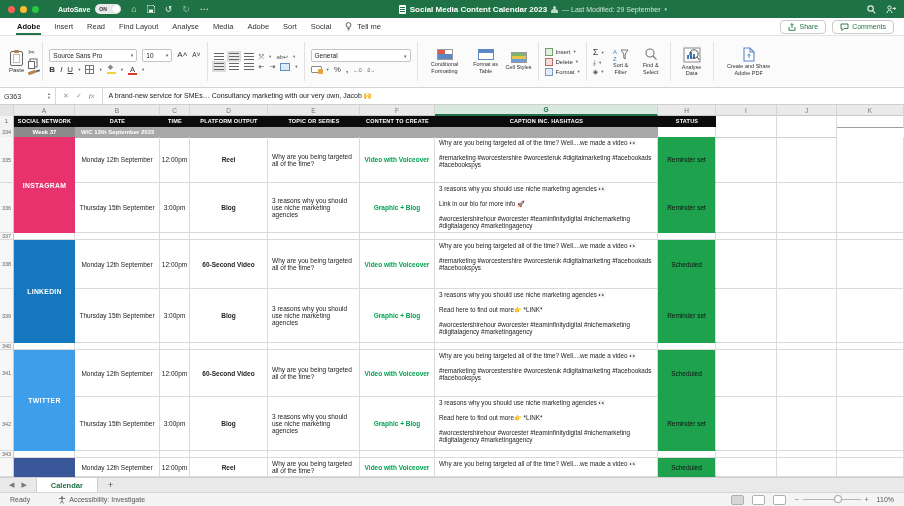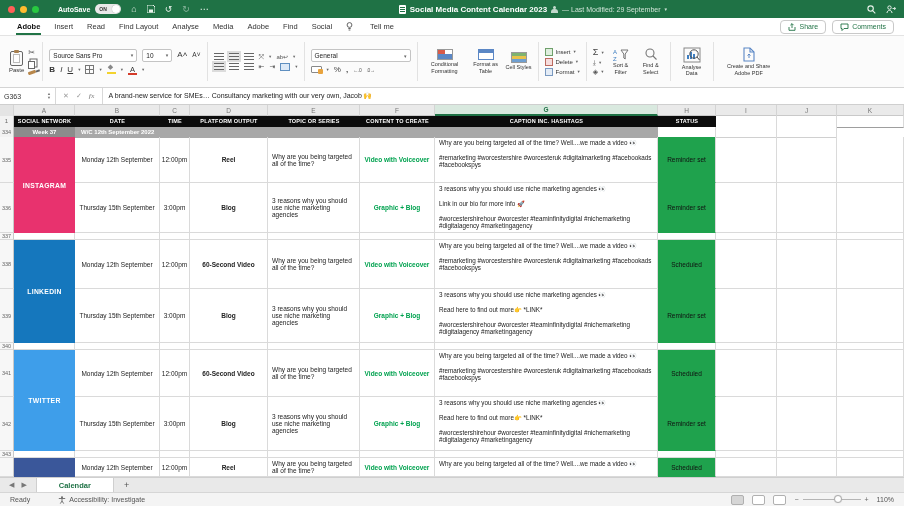--- a/index.html
+++ b/index.html
@@ -25,21 +25,21 @@
   .person-ic:before{content:"";position:absolute;left:2px;top:0;width:3px;height:3px;border-radius:50%;background:#dfece4;}
   .person-ic:after{content:"";position:absolute;left:0;top:3.5px;width:7px;height:3.5px;border-radius:3px 3px 0 0;background:#dfece4;}
   .modified { font-size:7px; color:#cfe3d6; }
   .chev { font-size:5px; color:#cfe3d6; }
 
   
   .tabrow { height:18px; background:#fff; display:flex; align-items:center; padding:0 10px; border-bottom:1px solid #e3e3e3; flex:0 0 auto; }
   .rtab { font-size:7.5px; color:#333; padding:3px 7px 4px; position:relative; cursor:default; }
   .rtab.active { font-weight:bold; color:#111; }
   .rtab.active:after { content:""; position:absolute; left:6px; right:6px; bottom:0; height:2px; background:#217346; }
-  .tellme { display:flex; align-items:flex-end; gap:17px; }
+  .tellme { display:flex; align-items:flex-end; gap:5px; }
   .tabrow-right { margin-left:auto; display:flex; gap:6px; }
   .pill-btn { border:1px solid #c9c9c9; border-radius:4px; padding:2px 7px; font-size:7px; color:#217346; display:flex; align-items:center; gap:3px; background:#fff; }
 
   
   .ribbon { height:52px; background:#fbfbfb; border-bottom:1px solid #d4d4d4; display:flex; align-items:stretch; padding:3px 4px; flex:0 0 auto; color:#444; }
   .rgroup { display:flex; align-items:center; padding:0 5px; gap:4px; }
   .rsep { width:1px; background:#e2e2e2; margin:3px 1px; }
   .bigbtn { display:flex; flex-direction:column; align-items:center; justify-content:center; gap:1px; font-size:6px; color:#333; text-align:center; }
   .clip-ic { width:13px; height:15px; border:1.2px solid #666; border-radius:2px; position:relative; background:#fafafa; }
   .clip-ic:before{content:"";position:absolute;top:-2px;left:3px;width:5px;height:3px;background:#a9814f;border-radius:1px;}
@@ -120,21 +120,21 @@
   .c-content { color:#00A24F; font-weight:bold; }
   .c-caption { font-size:6.3px; line-height:1.18; padding:2px 4px; white-space:pre-line; }
   .c-status { background:#1FA24D; color:#101010; display:flex; align-items:center; justify-content:center; text-align:center; border-bottom-color:#1FA24D !important; }
   .sep { height:7px; }
   .sep .cell { border-right:1px solid #DADADA; border-bottom:1px solid #DADADA; }
   .platform-merge { position:absolute; left:14px; top:0; width:61px; display:flex; align-items:center; justify-content:center; color:#fff; font-weight:bold; font-size:6.8px; letter-spacing:.3px; }
 
   
   .sheettabs { height:15px; background:#E9E9E9; border-top:1px solid #cfcfcf; display:flex; align-items:stretch; flex:0 0 auto; }
   .navarrows { display:flex; align-items:center; gap:7px; padding:0 9px; color:#777; font-size:7px; }
-  .stab { background:#fff; border-left:1px solid #cfcfcf; border-right:1px solid #cfcfcf; display:flex; align-items:center; padding:0 22px; font-size:7.5px; font-weight:bold; color:#1E7245; }
+  .stab { background:#fff; border-left:1px solid #cfcfcf; border-right:1px solid #cfcfcf; display:flex; align-items:center; padding:0 14px; font-size:7.5px; font-weight:bold; color:#1E7245; }
   .addtab { display:flex; align-items:center; padding:0 10px; color:#555; font-size:9px; }
 
   
   .statusbar { height:14px; background:#F4F4F4; border-top:1px solid #d6d6d6; display:flex; align-items:center; padding:0 10px; color:#555; font-size:7px; flex:0 0 auto; }
   .sb-acc { margin-left:28px; display:flex; align-items:center; gap:3px; }
   .sb-right { margin-left:auto; display:flex; align-items:center; gap:8px; }
   .view-ic { width:13px; height:10px; border:1px solid #b0b0b0; border-radius:2px; background:#fff; }
   .view-ic.act { background:#d6d6d6; }
   .zoomslider { display:flex; align-items:center; gap:4px; color:#666; }
   .ztrack { width:58px; height:1px; background:#b5b5b5; position:relative; }
@@ -187,21 +187,21 @@
   </div>
 
   <div class="tabrow">
     <span class="rtab active">Adobe</span>
     <span class="rtab">Insert</span>
     <span class="rtab">Read</span>
     <span class="rtab">Find Layout</span>
     <span class="rtab">Analyse</span>
     <span class="rtab">Media</span>
     <span class="rtab">Adobe</span>
-    <span class="rtab">Find</span>
+    <span class="rtab">Sort</span>
     <span class="rtab">Social</span>
     <span class="rtab tellme">
       <svg class="icon" width="7" height="9" viewBox="0 0 7 9">
           <circle cx="3.5" cy="3" r="2.4" fill="none" stroke="#555" stroke-width="0.9"></circle>
           <line x1="2.3" y1="6.5" x2="4.7" y2="6.5" stroke="#555" stroke-width="0.9"></line>
           <line x1="2.6" y1="8" x2="4.4" y2="8" stroke="#555" stroke-width="0.9"></line>
         </svg>
       <span>Tell me</span>
     </span>
     <span class="tabrow-right">

